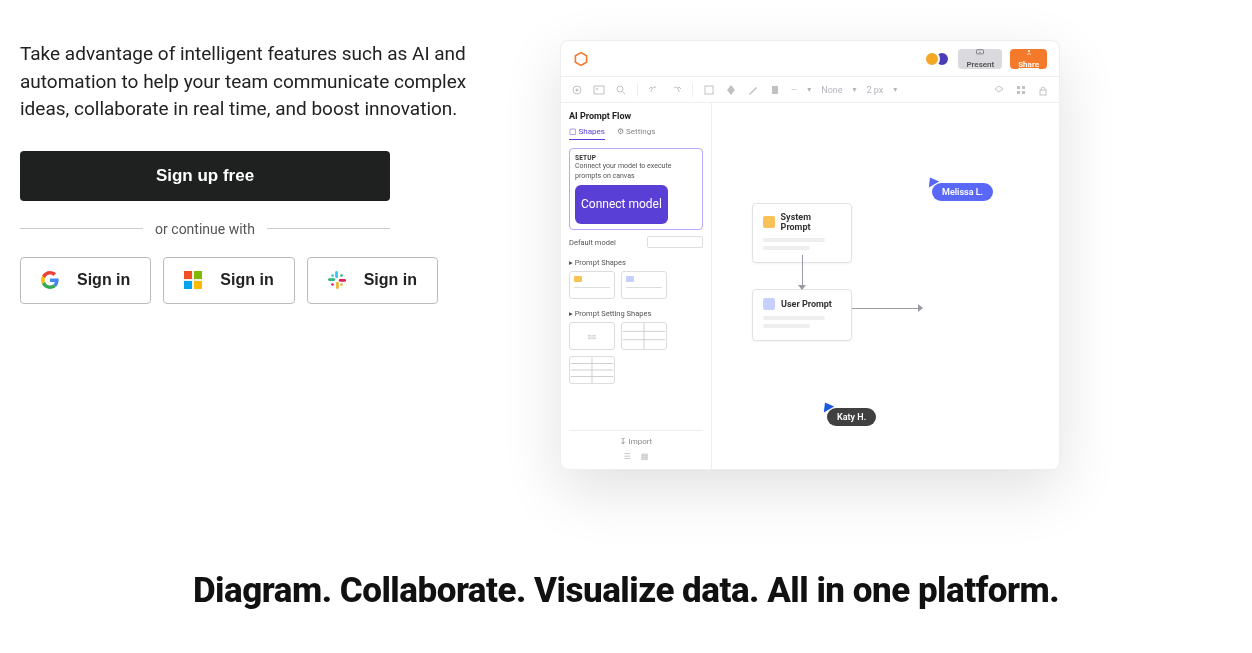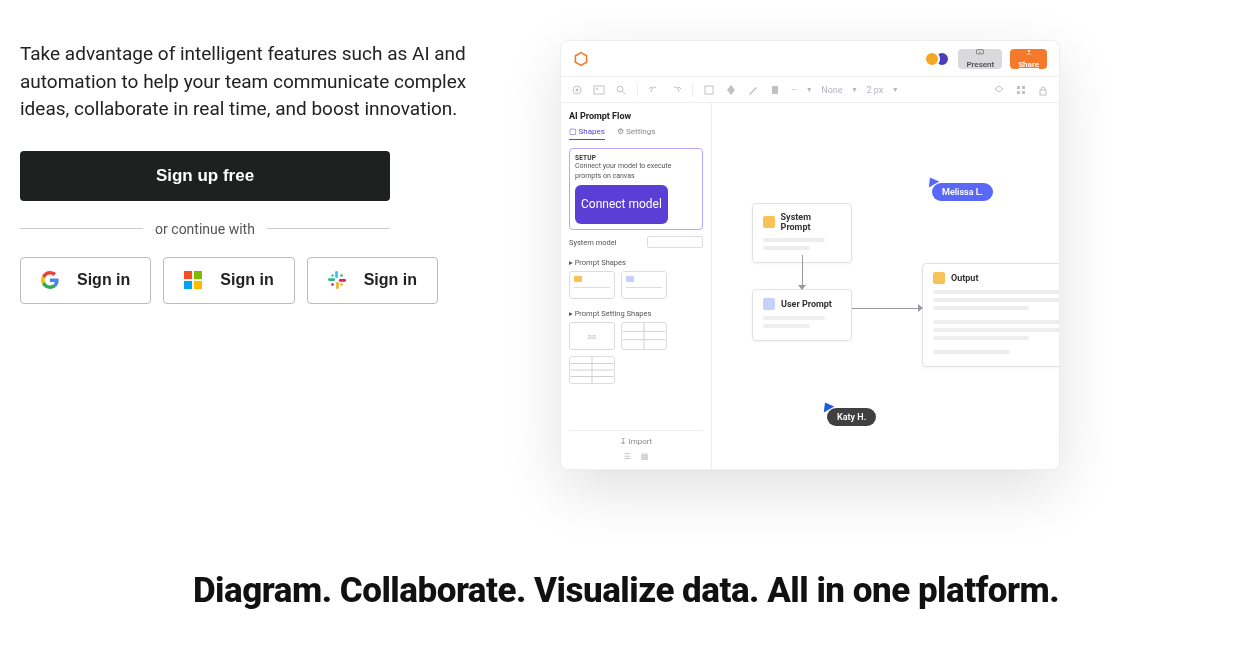--- a/index.html
+++ b/index.html
@@ -211,21 +211,21 @@
           <div class="sb-tabs">
             <span class="sb-tab active">▢ <span>Shapes</span></span>
             <span class="sb-tab">⚙ <span>Settings</span></span>
           </div>
           <div class="sb-setup">
             <div class="sb-setup-h">SETUP</div>
             <div>Connect your model to execute prompts on canvas</div>
             <span class="sb-connect">Connect model</span>
           </div>
           <div class="sb-row">
-            <span>System model</span>
+            <span>Default model</span>
             <span class="sb-select"></span>
           </div>
           <div class="sb-group">▸ <span>Prompt Shapes</span></div>
           <div class="shape-grid">
             <div class="shape-card y shape-lines"></div>
             <div class="shape-card b shape-lines"></div>
           </div>
           <div class="sb-group">▸ <span>Prompt Setting Shapes</span></div>
           <div class="shape-grid">
             <div class="shape-card" style="display:flex;align-items:center;justify-content:center;font-size:6px;color:#aaa">≡|≡</div>
@@ -263,35 +263,20 @@
             <div class="ct-line" style="width:60%"></div>
           </div>
           <div class="card" style="left:40px; top:100px; width:100px">
             <div class="card-h">
                 <span class="card-icon y"></span>
                 <span>System Prompt</span>
               </div>
             <div class="ct-line" style="width:80%"></div>
             <div class="ct-line" style="width:60%"></div>
           </div>
-          <div class="card" style="left:210px; top:160px; width:150px">
-            <div class="card-h">
-                <span class="card-icon y"></span>
-                <span>Output</span>
-              </div>
-            <div class="ct-line"></div>
-              <div class="ct-line"></div>
-              <div class="ct-line" style="width:75%"></div>
-            <div style="height:6px"></div>
-            <div class="ct-line"></div>
-              <div class="ct-line"></div>
-              <div class="ct-line" style="width:75%"></div>
-            <div style="height:6px"></div>
-            <div class="ct-line" style="width:60%"></div>
-          </div>
           <div class="arrow v" style="left:90px; top:152px; height:34px"></div>
           <div class="arrow-head" style="left:86px; top:182px; border-left:4px solid transparent; border-right:4px solid transparent; border-top:5px solid #9a9aa3"></div>
           <div class="arrow h" style="left:140px; top:205px; width:70px"></div>
           <div class="arrow-head" style="left:206px; top:201px; border-top:4px solid transparent; border-bottom:4px solid transparent; border-left:5px solid #9a9aa3"></div>
           <div class="cursor-tag blue" style="left:220px; top:80px"><span>Melissa L.</span></div>
           <div class="cursor-tag deep" style="left:115px; top:305px"><span>Katy H.</span></div>
         </div>
       </div>
     </div>
   </div>

